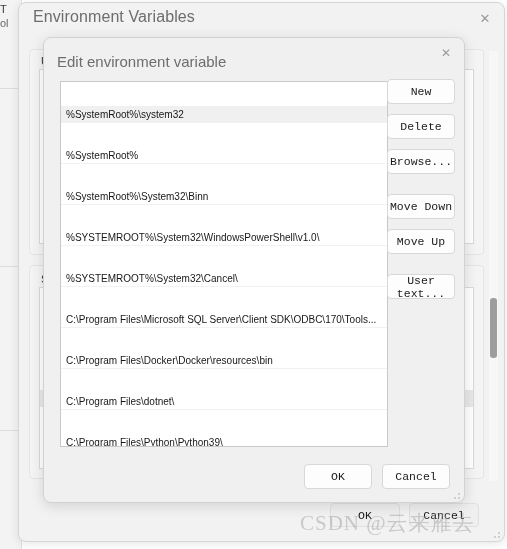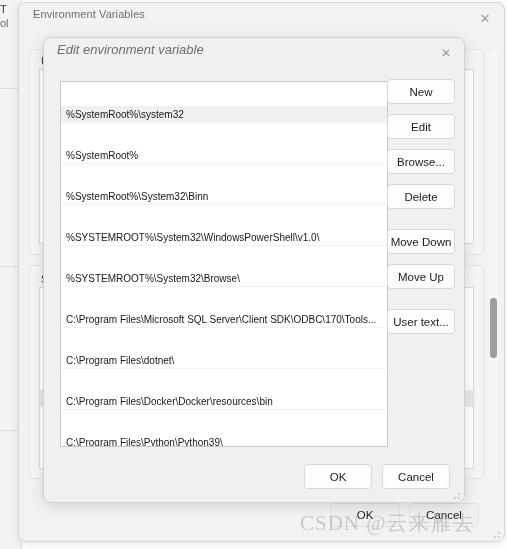--- a/index.html
+++ b/index.html
@@ -54,21 +54,21 @@
     left: 18px; top: 2px;
     width: 487px; height: 540px;
     background: #f2f2f2;
     border: 1px solid #d6d6d6;
     border-radius: 8px;
     box-shadow: 0 2px 10px rgba(0,0,0,0.10);
   }
   .win-outer-title {
     position: absolute;
     left: 14px; top: 5px;
-    font-size: 11px;
+    font-size: 16px;
     color: #6d6d6d;
     letter-spacing: 0.1px;
   }
   .win-outer-close {
     position: absolute;
     right: 2px; top: 2px;
     width: 34px; height: 26px;
     display: flex; align-items: center; justify-content: center;
     border-radius: 6px;
   }
@@ -112,21 +112,21 @@
   
   .btn {
     background: #fdfdfd;
     border: 1px solid #d8d8d8;
     border-radius: 4px;
     font-size: 11.5px;
     color: #1b1b1b;
     display: flex;
     align-items: center;
     justify-content: center;
-    font-family: Liberation Sans, sans-serif;
+    font-family: Liberation Mono, monospace;
     padding: 0;
   }
   .btn-outer {
     position: absolute;
     width: 70px; height: 24px;
     background: #efefef;
     border: 1px solid #e0e0e0;
   }
 
   
@@ -134,24 +134,23 @@
     position: absolute;
     left: 43px; top: 37px;
     width: 422px; height: 466px;
     background: #f0f0f0;
     border: 1px solid #d2d2d2;
     border-radius: 8px;
     box-shadow: 0 3px 14px rgba(0,0,0,0.13);
   }
   .win-inner-title {
     position: absolute;
-    left: 13px; top: 4px;
-    font-size: 13px;
+    left: 13px; top: 15px;
+    font-size: 15px;
     color: #6d6d6d;
-    font-style: italic;
   }
   .win-inner-close {
     position: absolute;
     right: 2px; top: 2px;
     width: 32px; height: 26px;
     display: flex; align-items: center; justify-content: center;
     border-radius: 6px;
   }
 
   .path-list {
@@ -303,32 +302,31 @@
 
     <div class="win-inner-close">
       <span class="x-glyph small">✕</span>
     </div>
 
     <div class="path-list">
       <div class="path-row sel">%SystemRoot%\system32</div>
       <div class="path-row">%SystemRoot%</div>
       <div class="path-row">%SystemRoot%\System32\Binn</div>
       <div class="path-row">%SYSTEMROOT%\System32\WindowsPowerShell\v1.0\</div>
-      <div class="path-row">%SYSTEMROOT%\System32\Browse\</div>
+      <div class="path-row">%SYSTEMROOT%\System32\Cancel\</div>
       <div class="path-row">C:\Program Files\Microsoft SQL Server\Client SDK\ODBC\170\Tools...</div>
+      <div class="path-row">C:\Program Files\Docker\Docker\resources\bin</div>
       <div class="path-row">C:\Program Files\dotnet\</div>
-      <div class="path-row">C:\Program Files\Docker\Docker\resources\bin</div>
       <div class="path-row">C:\Program Files\Python\Python39\</div>
     </div>
 
     <div class="side-btns">
       <button class="btn side-btn">New</button>
-      <button class="btn side-btn">Edit</button>
+      <button class="btn side-btn">Delete</button>
       <button class="btn side-btn">Browse...</button>
-      <button class="btn side-btn">Delete</button>
       <div class="side-gap"></div>
       <button class="btn side-btn">Move Down</button>
       <button class="btn side-btn">Move Up</button>
       <div class="side-gap"></div>
       <button class="btn side-btn">User text...</button>
     </div>
 
     <div class="inner-bottom">
       <button class="btn btn-wide">OK</button>
       <button class="btn btn-wide">Cancel</button>

